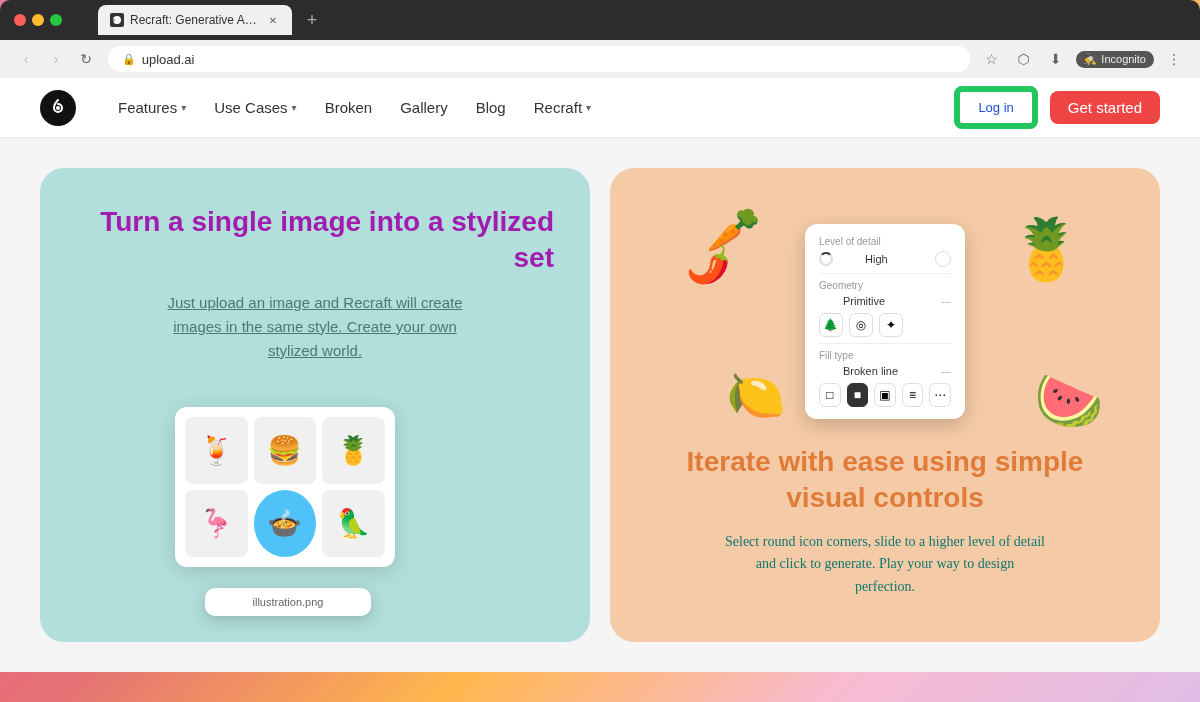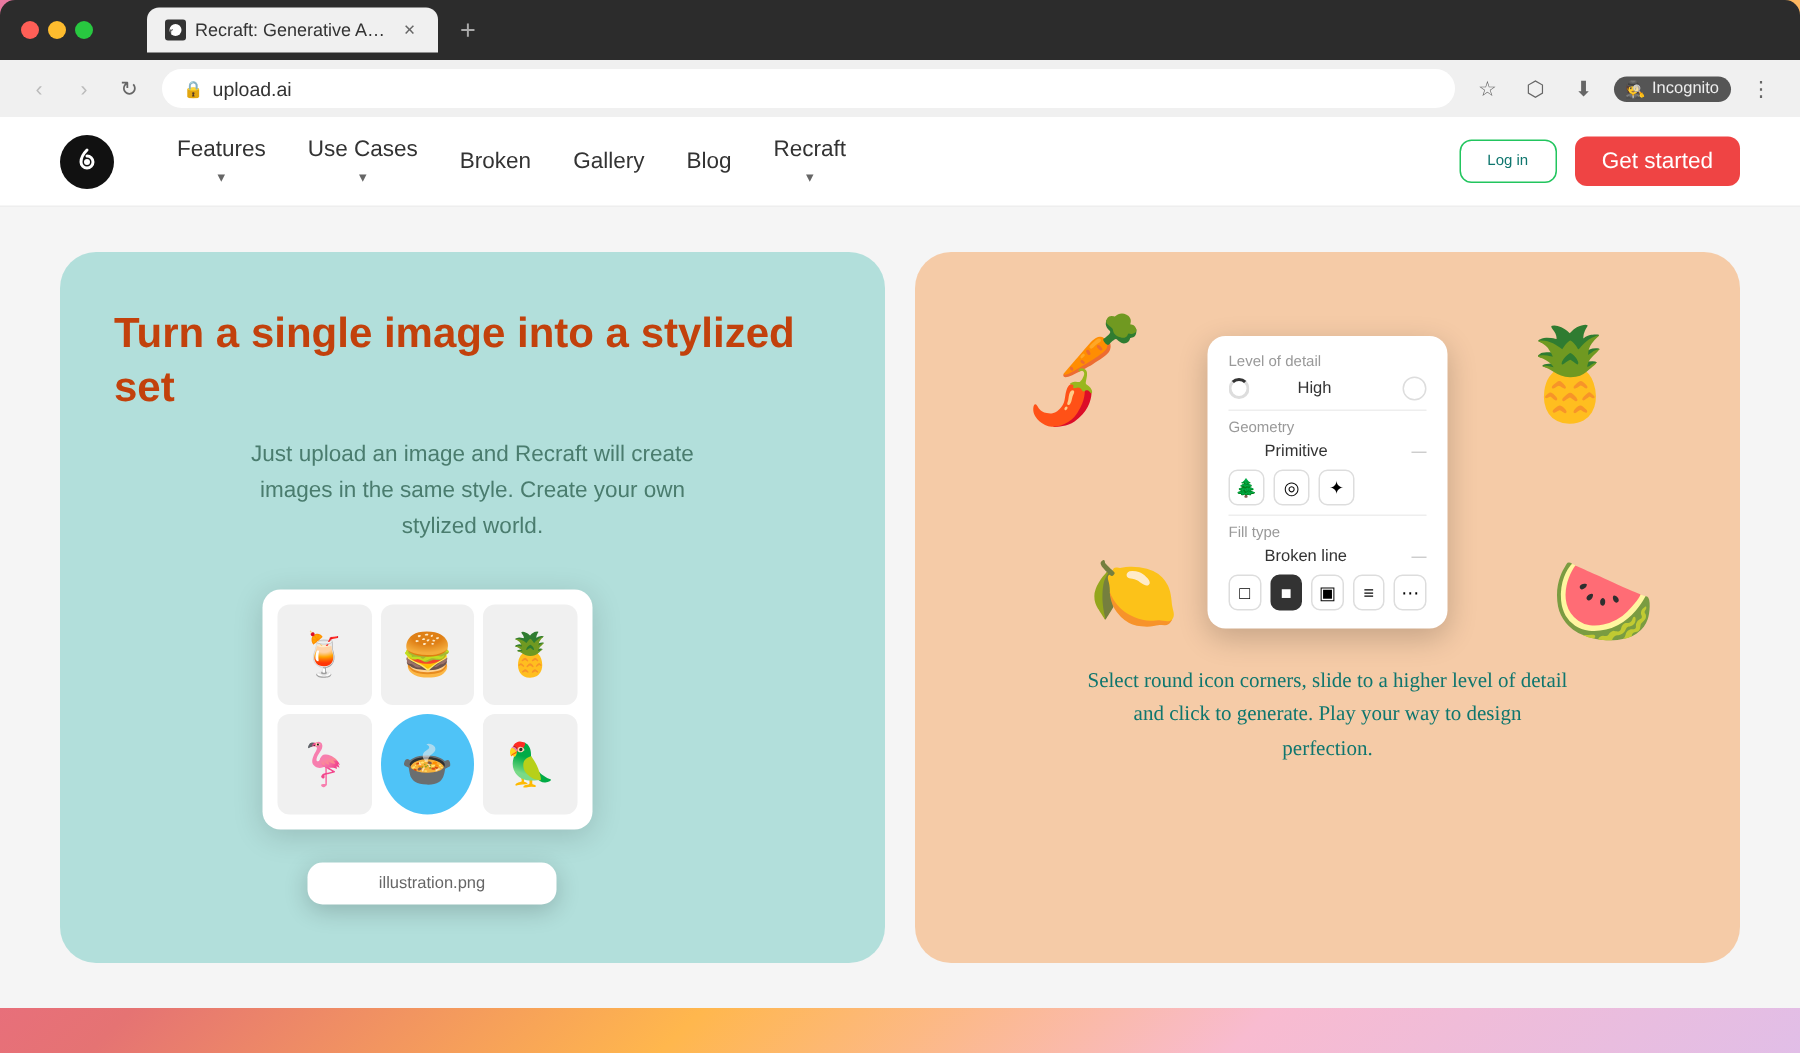--- a/index.html
+++ b/index.html
@@ -204,40 +204,39 @@
 
     .nav-item {
       padding: 8px 12px;
       font-size: 15px;
       color: #333;
       cursor: pointer;
       border-radius: 6px;
       display: flex;
       align-items: center;
       gap: 4px;
-      flex-direction: column;
     }
 
     .chevron {
       font-size: 10px;
       color: #666;
     }
 
     .nav-actions {
       display: flex;
       align-items: center;
       gap: 12px;
     }
 
     .btn-login {
       padding: 8px 18px;
-      border: 1px solid #22c55e;
+      border: 6px solid #22c55e;
       border-radius: 8px;
-      font-size: 10px;
-      color: #0f766e;
+      font-size: 13px;
+      color: #1d4ed8;
       background: white;
       cursor: pointer;
     }
 
     .btn-get-started {
       padding: 8px 18px;
       border-radius: 8px;
       font-size: 15px;
       color: white;
       background: #ef4444;
@@ -268,33 +267,34 @@
       background: #b2dfdb;
     }
 
     .card-right {
       background: #f5cba7;
     }
 
     .card-title {
       font-size: 28px;
       font-weight: 700;
-      color: #c2410c;
-      text-align: left;
+      color: #a21caf;
+      text-align: right;
       line-height: 1.3;
       margin-bottom: 14px;
     }
 
     .card-desc {
       font-size: 15px;
       color: #4a7c6e;
       text-align: center;
       line-height: 1.6;
       max-width: 320px;
-      margin-bottom: 20px;
+      margin-bottom: 34px;
+      text-decoration: underline;
     }
 
     
     .image-grid-wrapper {
       position: relative;
       width: 280px;
       height: 200px;
       margin-top: 10px;
     }
 
@@ -595,17 +595,18 @@
           <div class="panel-icons">
             <div class="panel-icon-btn">□</div>
             <div class="panel-icon-btn active">■</div>
             <div class="panel-icon-btn">▣</div>
             <div class="panel-icon-btn">≡</div>
             <div class="panel-icon-btn">⋯</div>
           </div>
         </div>
       </div>
 
+      <h2 class="card-right-title">Iterate with ease using simple visual controls</h2>
       <p class="card-right-desc">Select round icon corners, slide to a higher level of detail and click to generate. Play your way to design perfection.</p>
     </div>
 
   </div>
 </div>
 
 </body></html>

